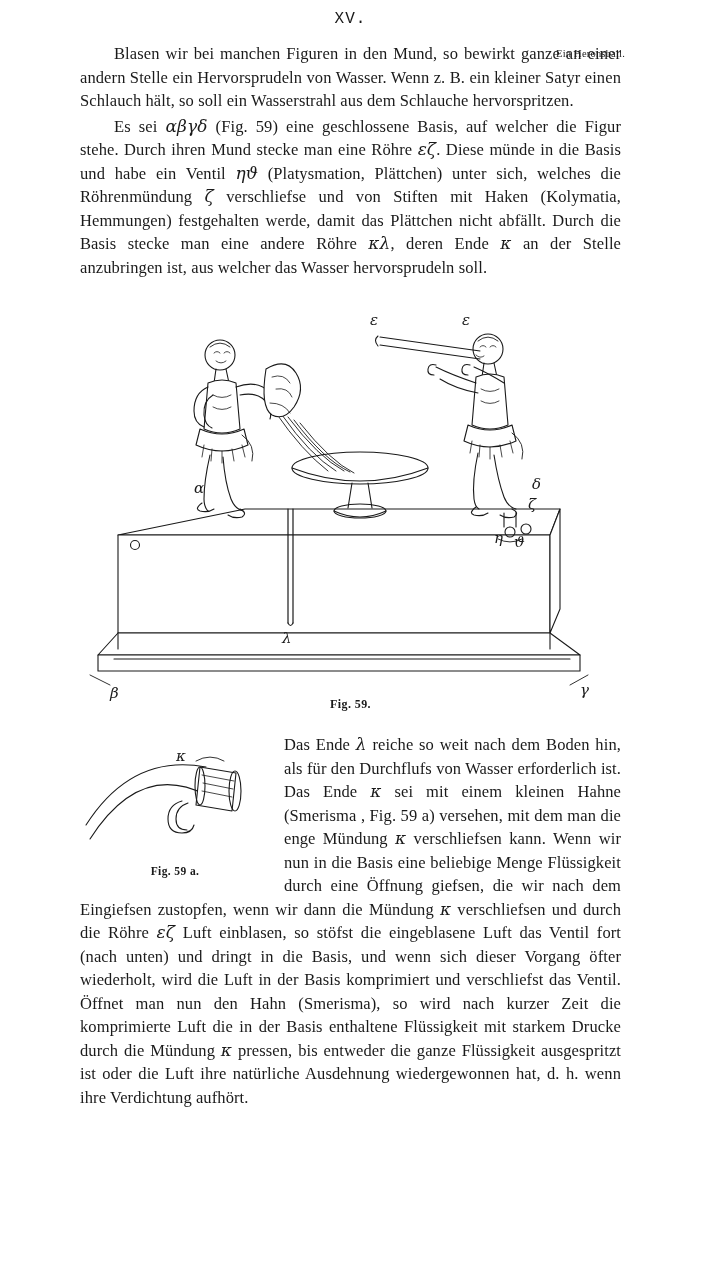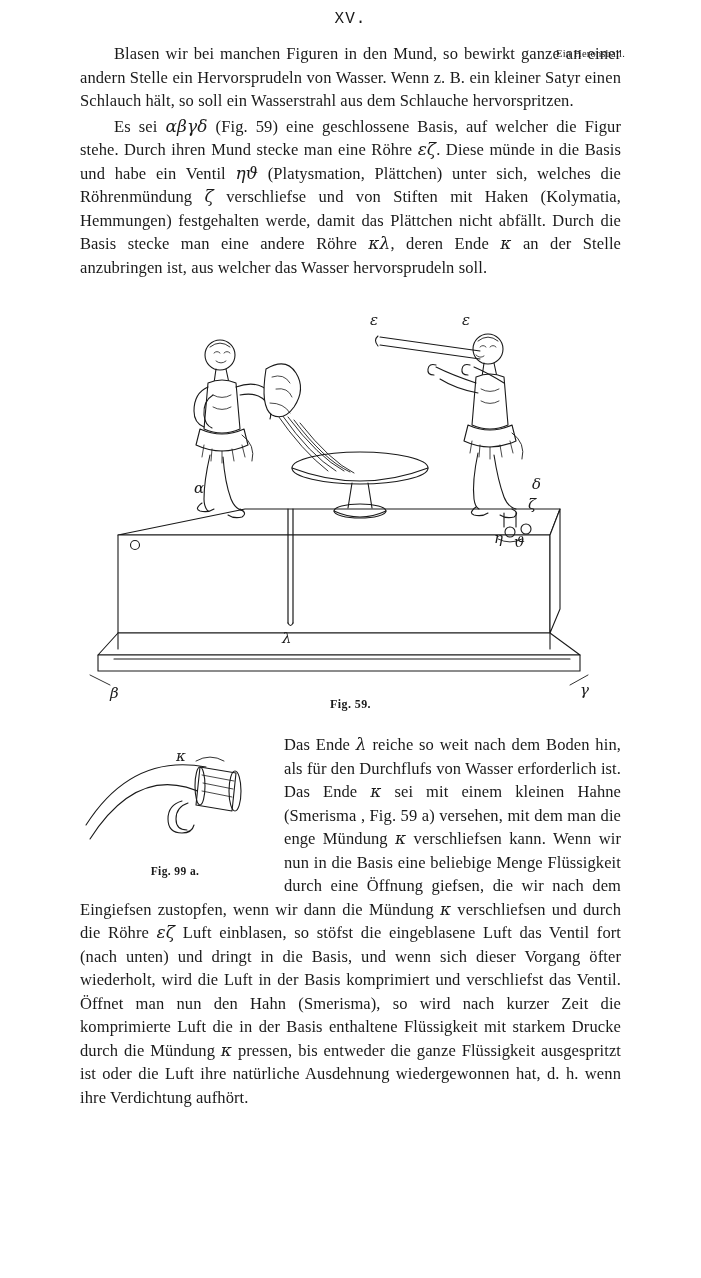--- a/index.html
+++ b/index.html
@@ -242,21 +242,21 @@
         <ellipse cx="155" cy="52" rx="6" ry="20"></ellipse>
         <ellipse cx="120" cy="47" rx="5" ry="19"></ellipse>
 
         <path d="M 102 62 q -14 4 -14 18 q 0 14 14 14 q 10 0 12 -8" stroke-width="1.1"></path>
         <path d="M 108 64 q -12 4 -12 16 q 0 11 11 11" stroke-width="1.1"></path>
 
         <path d="M 116 22 q 14 -8 28 0" stroke-width="0.9"></path>
       </g>
       <text x="96" y="22" font-family="DejaVu Serif, serif" font-style="italic" font-size="15" fill="#1a1a1a">κ</text>
     </svg>
-    <div class="fig59a-caption">Fig. 99 a.</div>
+    <div class="fig59a-caption">Fig. 59 a.</div>
   </div>
 
   <p class="body tail-text">
     <span>Das Ende </span><span class="greek">λ</span><span> reiche so weit nach dem Boden hin, als für den Durchflufs von Wasser erforderlich ist. Das Ende </span><span class="greek">κ</span><span> sei mit einem kleinen Hahne (Smerisma </span><span>, Fig. 59 a) versehen, mit dem man die enge Mündung </span><span class="greek">κ</span><span> verschliefsen kann. Wenn wir nun in die Basis eine beliebige Menge Flüssigkeit durch eine Öffnung giefsen, die wir nach dem Eingiefsen zustopfen, wenn wir dann die Mündung </span><span class="greek">κ</span><span> verschliefsen und durch die Röhre </span><span class="greek">εζ</span><span> Luft einblasen, so stöfst die eingeblasene Luft das Ventil fort (nach unten) und dringt in die Basis, und wenn sich dieser Vorgang öfter wiederholt, wird die Luft in der Basis komprimiert und verschliefst das Ventil. Öffnet man nun den Hahn (Smerisma), so wird nach kurzer Zeit die komprimierte Luft die in der Basis enthaltene Flüssigkeit mit starkem Drucke durch die Mündung </span><span class="greek">κ</span><span> pressen, bis entweder die ganze Flüssigkeit ausgespritzt ist oder die Luft ihre natürliche Ausdehnung wiedergewonnen hat, d. h. wenn ihre Verdichtung aufhört.</span>
   </p>
   <div class="clear"></div>
 
 </div>
 
 </body></html>

